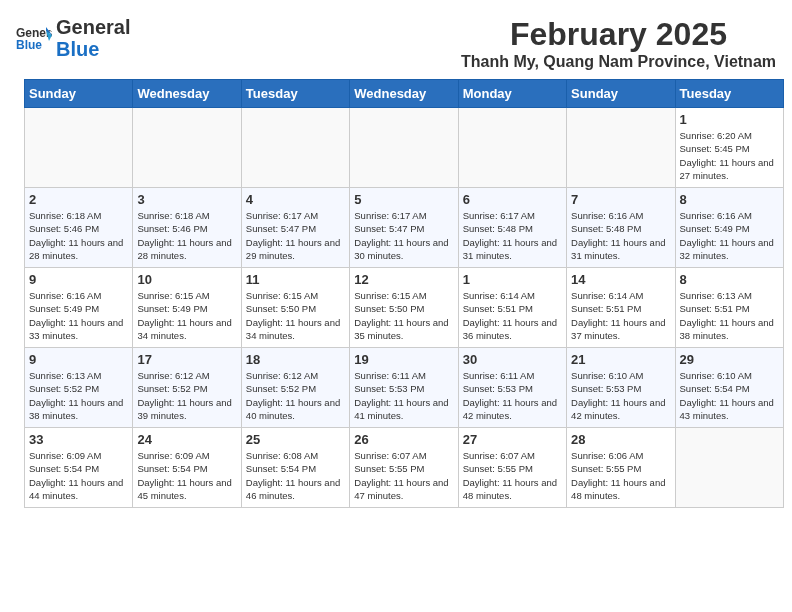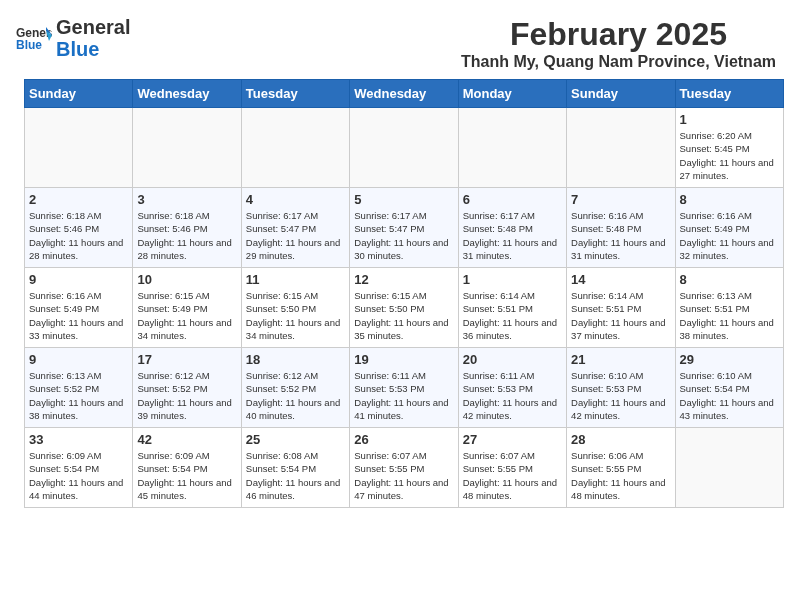--- a/index.html
+++ b/index.html
@@ -267,21 +267,21 @@
 and 40 minutes.</div>
         </td>
         <td>
           <span class="day-num">19</span>
           <div class="day-info">Sunrise: 6:11 AM
 Sunset: 5:53 PM
 Daylight: 11 hours
 and 41 minutes.</div>
         </td>
         <td>
-          <span class="day-num">20</span>
+          <span class="day-num">30</span>
           <div class="day-info">Sunrise: 6:11 AM
 Sunset: 5:53 PM
 Daylight: 11 hours
 and 42 minutes.</div>
         </td>
         <td>
           <span class="day-num">21</span>
           <div class="day-info">Sunrise: 6:10 AM
 Sunset: 5:53 PM
 Daylight: 11 hours
@@ -297,21 +297,21 @@
       </tr>
       <tr>
         <td>
           <span class="day-num">33</span>
           <div class="day-info">Sunrise: 6:09 AM
 Sunset: 5:54 PM
 Daylight: 11 hours
 and 44 minutes.</div>
         </td>
         <td>
-          <span class="day-num">42</span>
+          <span class="day-num">24</span>
           <div class="day-info">Sunrise: 6:09 AM
 Sunset: 5:54 PM
 Daylight: 11 hours
 and 45 minutes.</div>
         </td>
         <td>
           <span class="day-num">25</span>
           <div class="day-info">Sunrise: 6:08 AM
 Sunset: 5:54 PM
 Daylight: 11 hours

